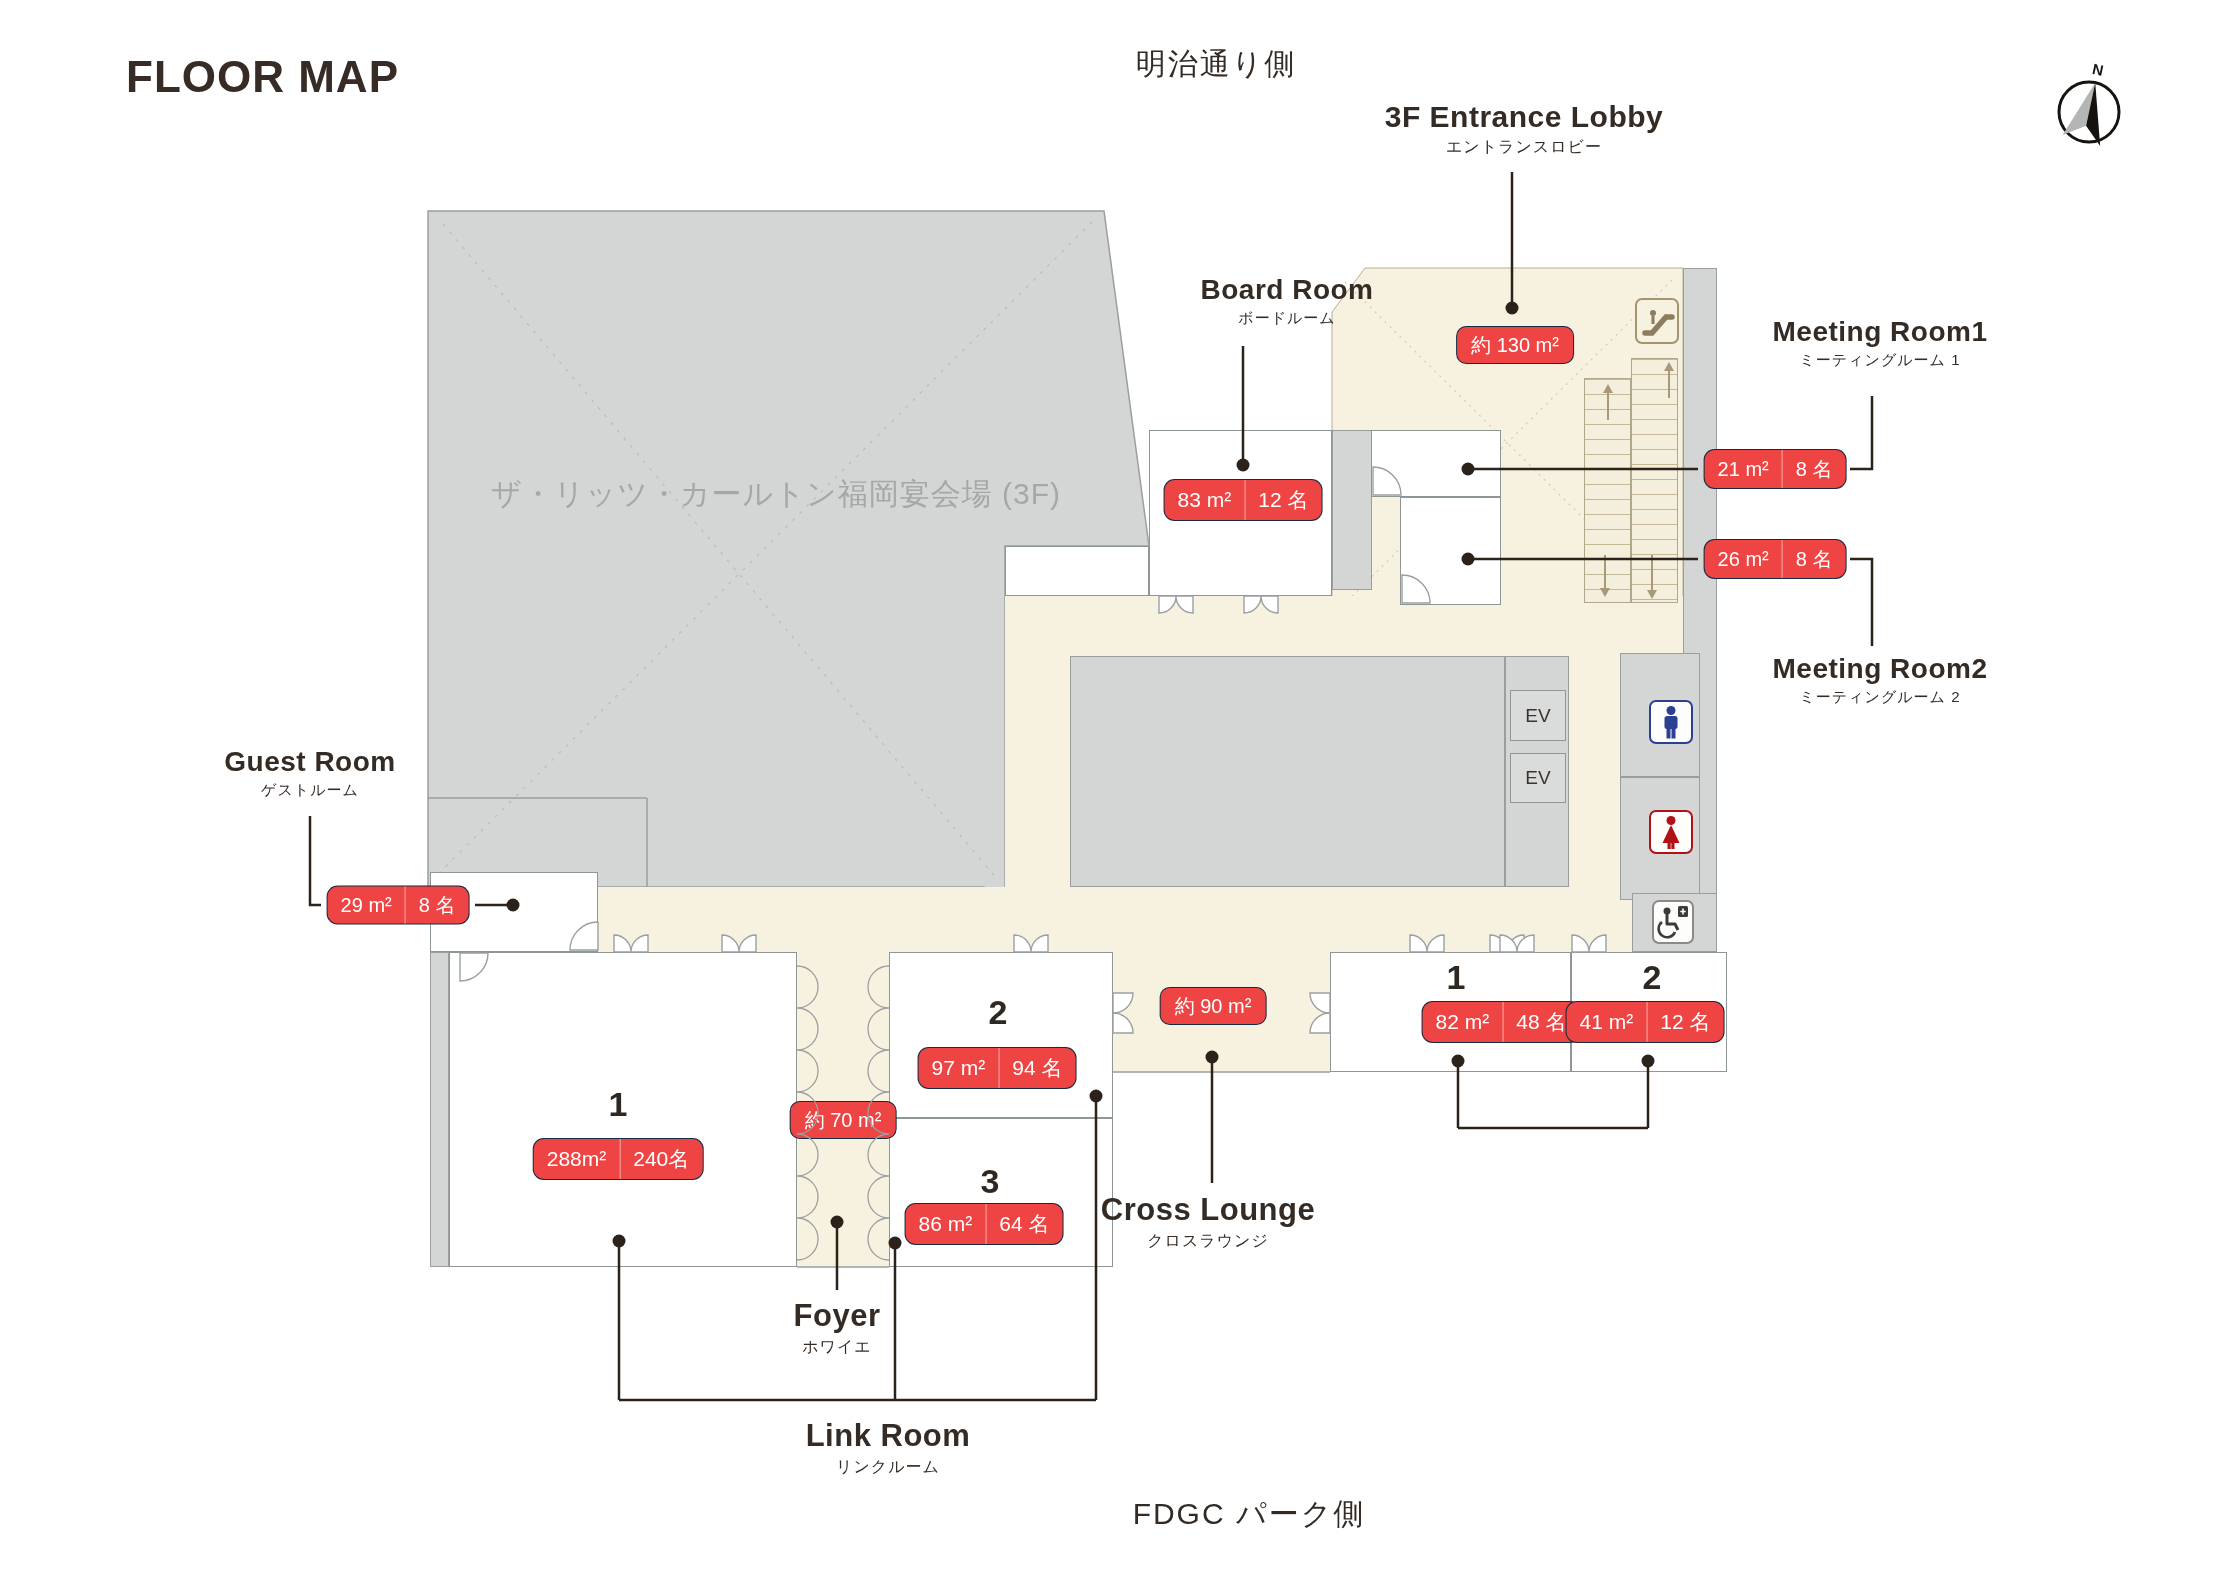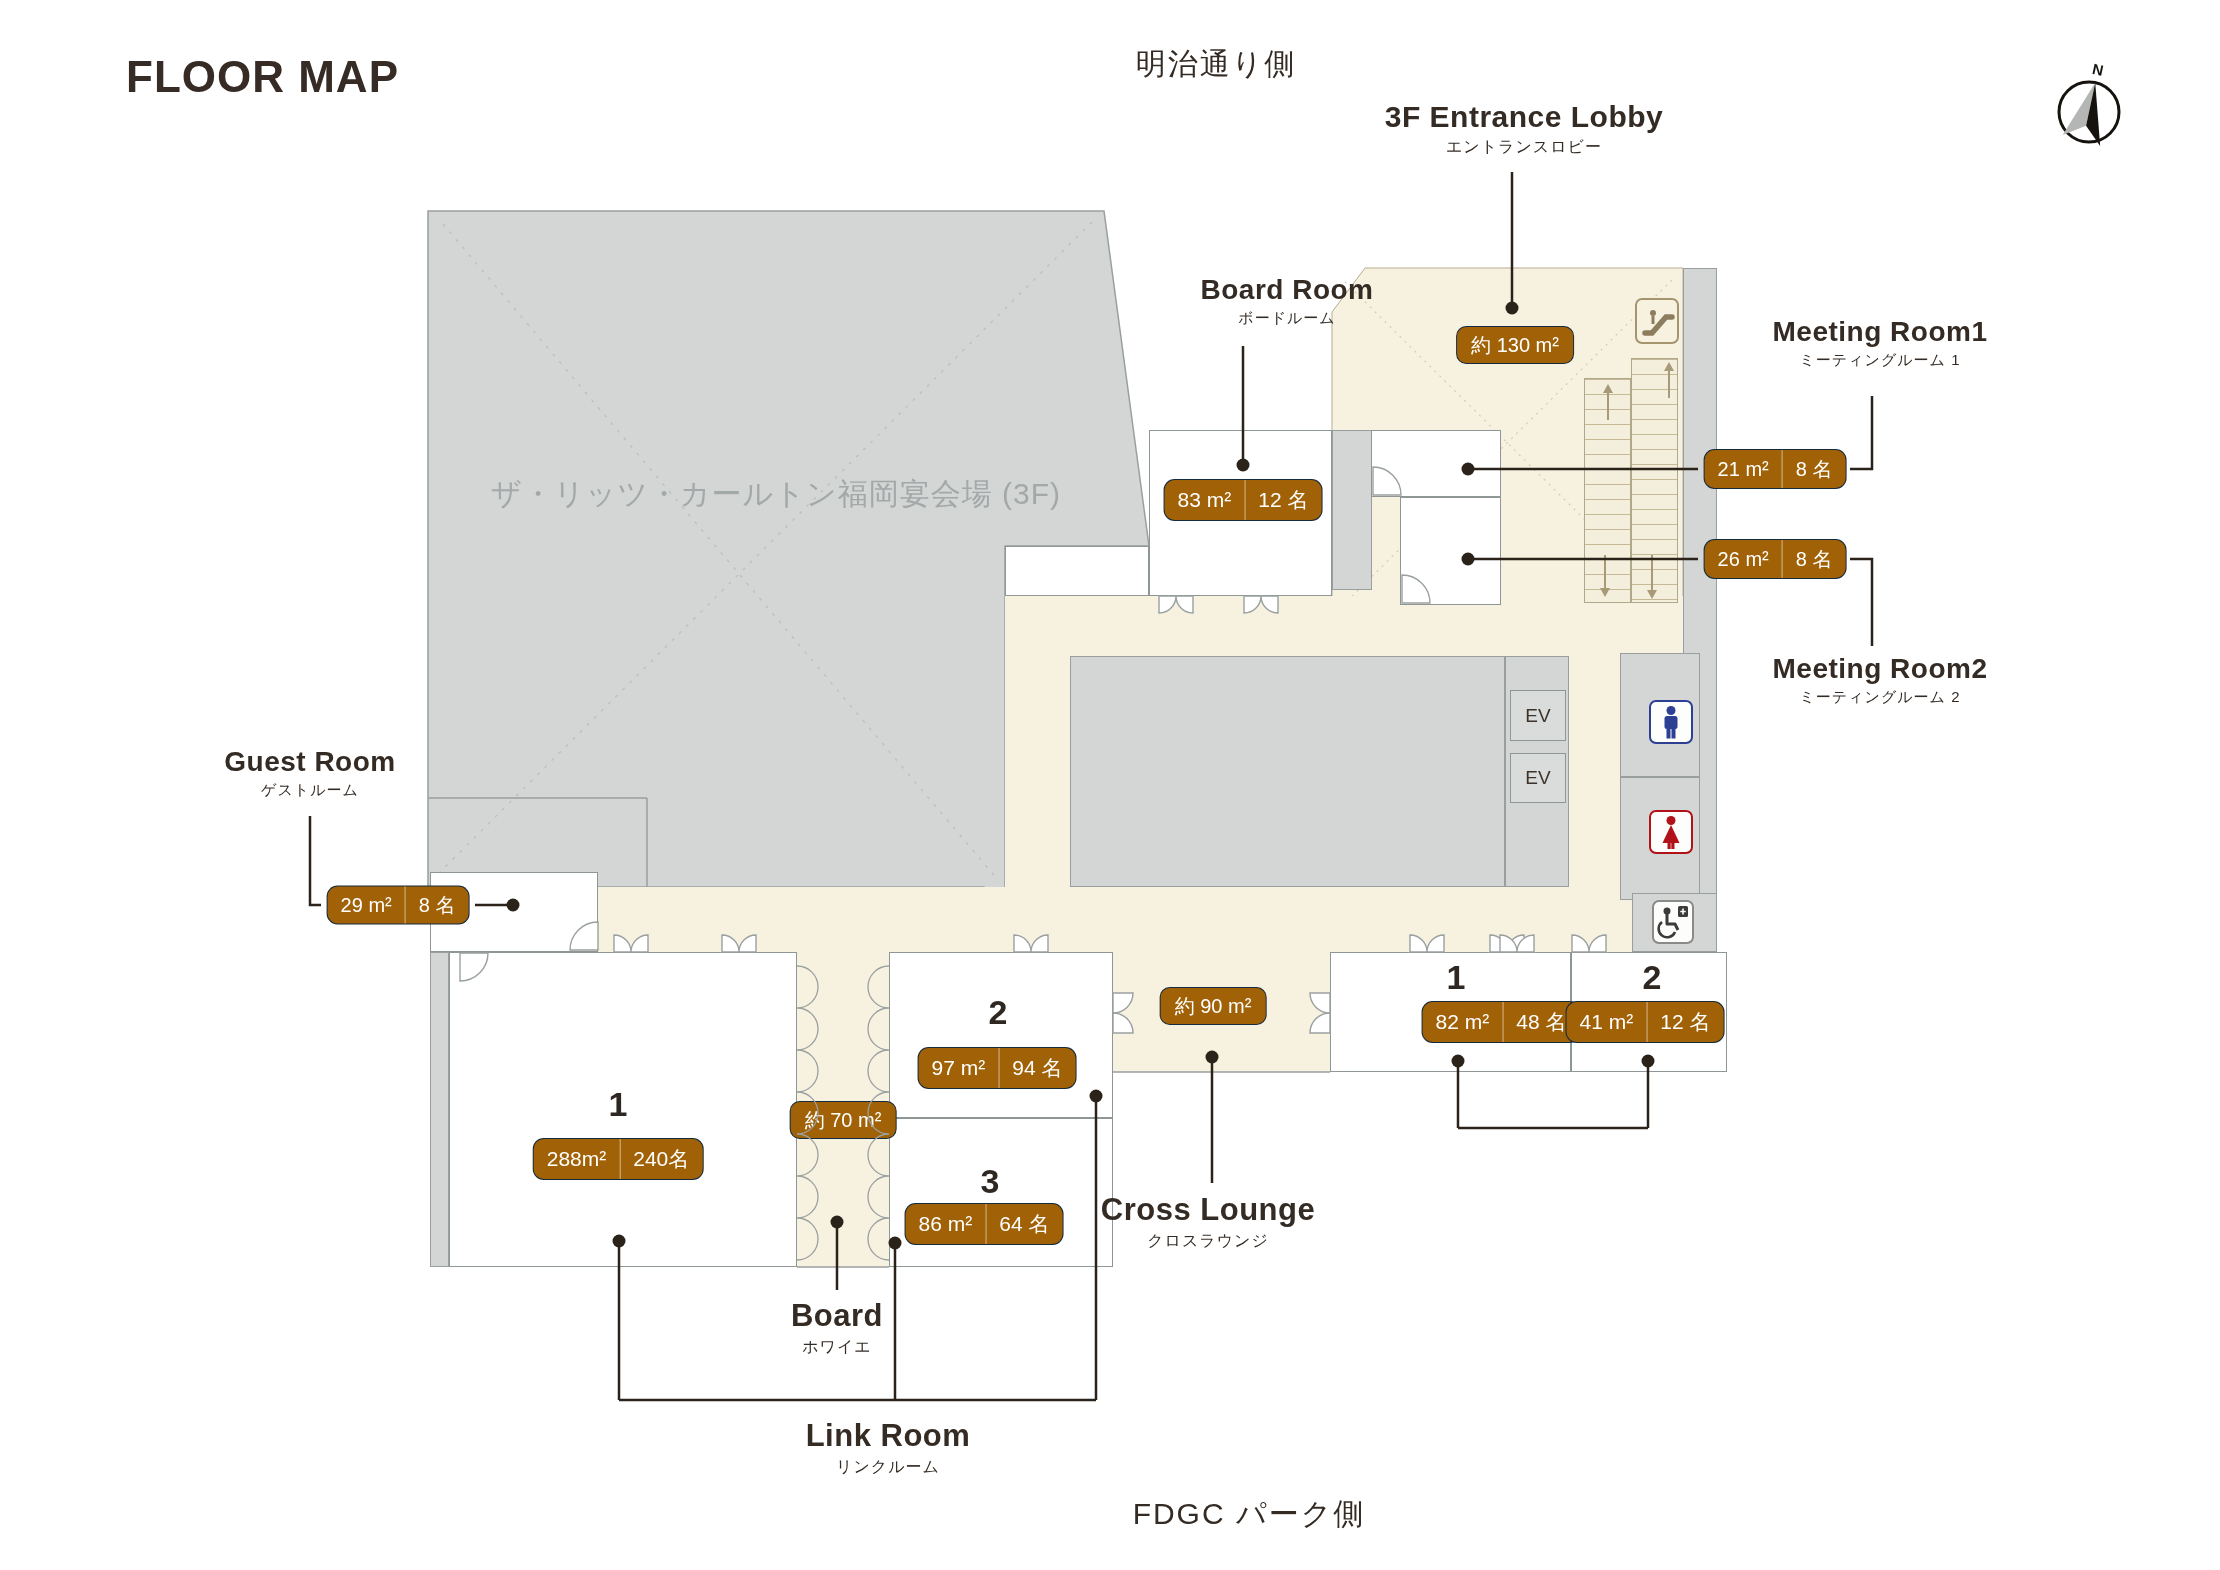--- a/index.html
+++ b/index.html
@@ -8,21 +8,21 @@
   .abs{position:absolute;}
   svg.layer{position:absolute;left:0;top:0;pointer-events:none;}
   
   .cream{background:#f7f1e0;}
   .grayblk{background:#d4d6d5;border:1.5px solid #999f9f;box-sizing:border-box;}
   .room{background:#ffffff;border:1.5px solid #8f9696;box-sizing:border-box;}
   .stairs{background:#f4eedd;border:1px solid #b1a88c;box-sizing:border-box;
           background-image:repeating-linear-gradient(to bottom,#c6b996 0 1.4px,transparent 1.4px 15px);}
   
   .badge{position:absolute;transform:translate(-50%,-50%);display:flex;align-items:center;
-         background:#a16207;color:#fff;border-radius:10px;height:40px;font-size:21px;
+         background:#ef4444;color:#fff;border-radius:10px;height:40px;font-size:21px;
          white-space:nowrap;line-height:40px;box-shadow:0 0 0 1px #142a3e;}
   .badge .cell{padding:0 13px;}
   .badge .cell + .cell{border-left:1px solid rgba(255,255,255,.55);}
   .badge.single{height:36px;line-height:36px;font-size:20px;border-radius:9px;}
   .badge.single .cell{padding:0 14px;}
   
   .lbl{position:absolute;transform:translateX(-50%);text-align:center;white-space:nowrap;}
   .lbl .en{font-size:28px;font-weight:700;color:#342b24;letter-spacing:.5px;}
   .lbl.big .en{font-size:31px;}
   .lbl .jp{font-size:15px;margin-top:3px;color:#342b24;letter-spacing:1px;}
@@ -196,21 +196,21 @@
   </div>
   <div class="lbl" style="left:310px;top:746px;">
     <div class="en">Guest Room</div>
     <div class="jp">ゲストルーム</div>
   </div>
   <div class="lbl big" style="left:1208px;top:1192px;">
     <div class="en">Cross Lounge</div>
     <div class="jp">クロスラウンジ</div>
   </div>
   <div class="lbl big" style="left:837px;top:1298px;">
-    <div class="en">Board</div>
+    <div class="en">Foyer</div>
     <div class="jp">ホワイエ</div>
   </div>
   <div class="lbl big" style="left:888px;top:1418px;">
     <div class="en">Link Room</div>
     <div class="jp">リンクルーム</div>
   </div>
 
   <svg class="layer" width="2220" height="1570">
 
     <path d="M428,798 H647 M647,798 V887 M797,1267 H889 M1113,1072 H1330" stroke="#999f9f" stroke-width="1.5" fill="none"></path>

